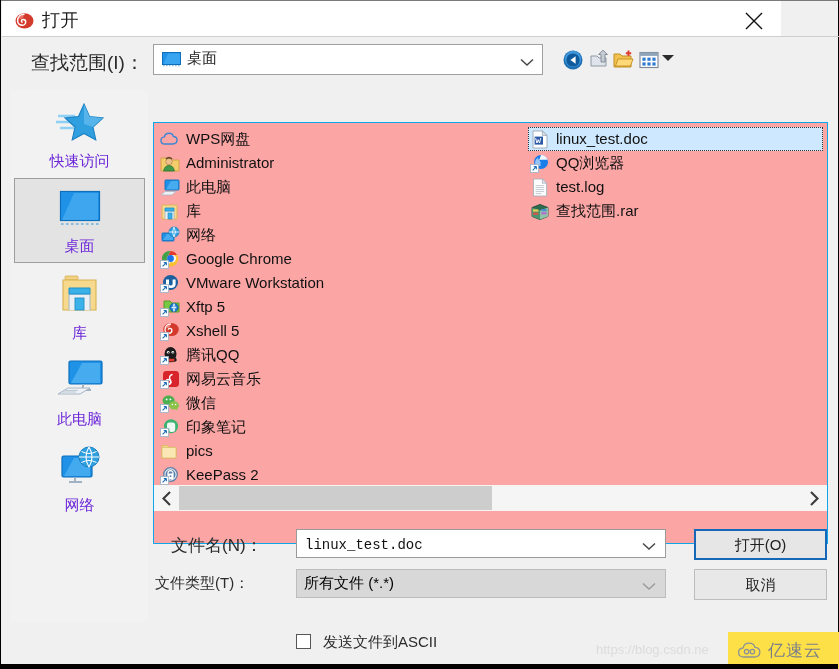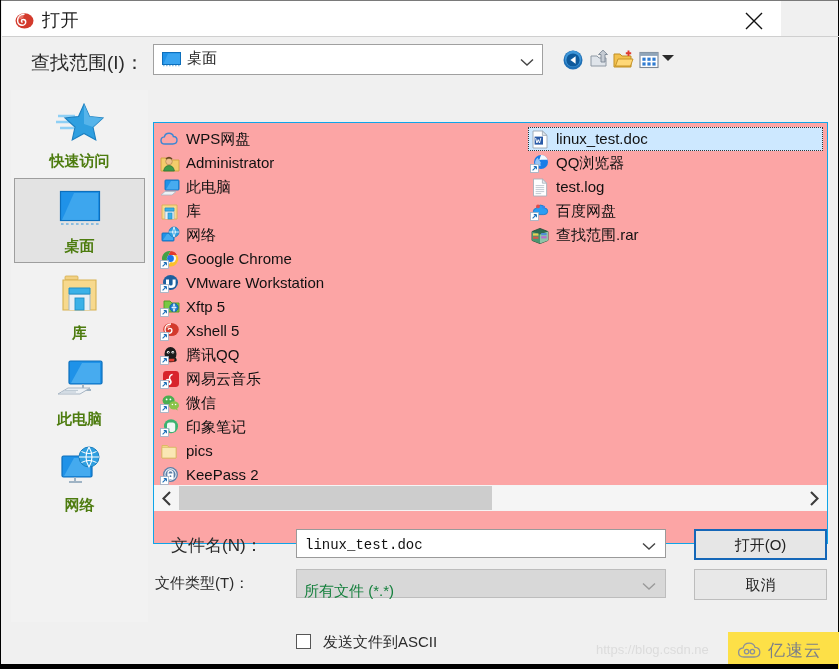--- a/index.html
+++ b/index.html
@@ -162,22 +162,21 @@
     left: 50%;
     transform: translateX(-50%);
     top: 8px;
     width: 48px; height: 44px;
   }
   .place .p-label {
     position: absolute;
     left: 0; right: 0;
     bottom: 6px;
     font-size: 15px;
-    color: #4d7c0f;
-    font-weight: bold;
+    color: #6d28d9;
   }
   #place-quick   { top: 2px; }
   #place-desktop { top: 88px; }
   #place-lib     { top: 174px; }
   #place-pc      { top: 260px; }
   #place-net     { top: 346px; }
 
   
   #list-panel {
     position: absolute;
@@ -281,23 +280,23 @@
     position: absolute;
     left: 295px; top: 569px;
     width: 370px; height: 29px;
     background: #d8d8d8;
     border: 1px solid #bdbdbd;
     box-sizing: border-box;
     cursor: default;
   }
   #ftype-combo .combo-text {
     position: absolute;
-    left: 7px; top: 12px;
+    left: 7px; top: 4px;
     font-size: 15px;
-    color: #15803d;
+    color: #000000;
   }
   #ftype-combo .chev { position: absolute; right: 9px; top: 8px; }
 
   
   .dlgbtn {
     position: absolute;
     left: 693px;
     width: 133px; height: 31px;
     background: #e8e8e8;
     border: 1px solid #bdbdbd;
@@ -745,32 +744,20 @@
                 <path d="M5.6 9.6 h8.6"></path>
                 <path d="M5.6 11.6 h8.6"></path>
               <path d="M5.6 13.6 h8.6"></path>
                 <path d="M5.6 15.6 h5.6"></path>
             </g>
           </svg>
         </span>
         <span>test.log</span>
       </div>
 
-      <div class="frow">
-        <span class="f-ico">
-          <svg width="20" height="19" viewBox="0 0 20 19">
-            <path d="M7 12.6 q-3.6 0 -3.6 -3.2 q0 -2.9 3 -3.1 q0.7 -3.2 4.1 -3.2 q3.2 0 4 2.9 q3.2 0.2 3.2 3.2 q0 3.4 -3.8 3.4 Z" fill="#2a9df4" stroke="#1b7ccc" stroke-width="0.9"></path>
-            <circle cx="8" cy="4.4" r="1.9" fill="#e14b4b"></circle>
-            <circle cx="13.6" cy="5" r="1.5" fill="#3d82e8"></circle>
-            <rect x="0.5" y="10.5" width="8" height="8" fill="#ffffff" stroke="#9bb0c4" stroke-width="0.8"></rect>
-            <path d="M2.6 16.4 L6.4 12.6 M6.4 12.6 h-2.6 M6.4 12.6 v2.6" stroke="#1d6fb8" stroke-width="1.1" fill="none"></path>
-          </svg>
-        </span>
-        <span>百度网盘</span>
-      </div>
 
       <div class="frow">
         <span class="f-ico">
           <svg width="20" height="19" viewBox="0 0 20 19">
             <path d="M2 5.6 L10 2.4 L18 5.6 L18 14.4 L10 17.6 L2 14.4 Z" fill="#2f6b4f" stroke="#1d4733" stroke-width="0.8"></path>
             <path d="M2 5.6 L10 8.6 L10 17.6 L2 14.4 Z" fill="#4b9570"></path>
             <path d="M10 8.6 L18 5.6 L18 14.4 L10 17.6 Z" fill="#8fc4a8"></path>
             <rect x="3" y="7.4" width="5.4" height="2.2" fill="#e8ce52"></rect>
             <rect x="3" y="10.6" width="5.4" height="2.2" fill="#d8554a"></rect>
             <rect x="11.2" y="7" width="5.4" height="2.2" fill="#4f8ed4"></rect>

